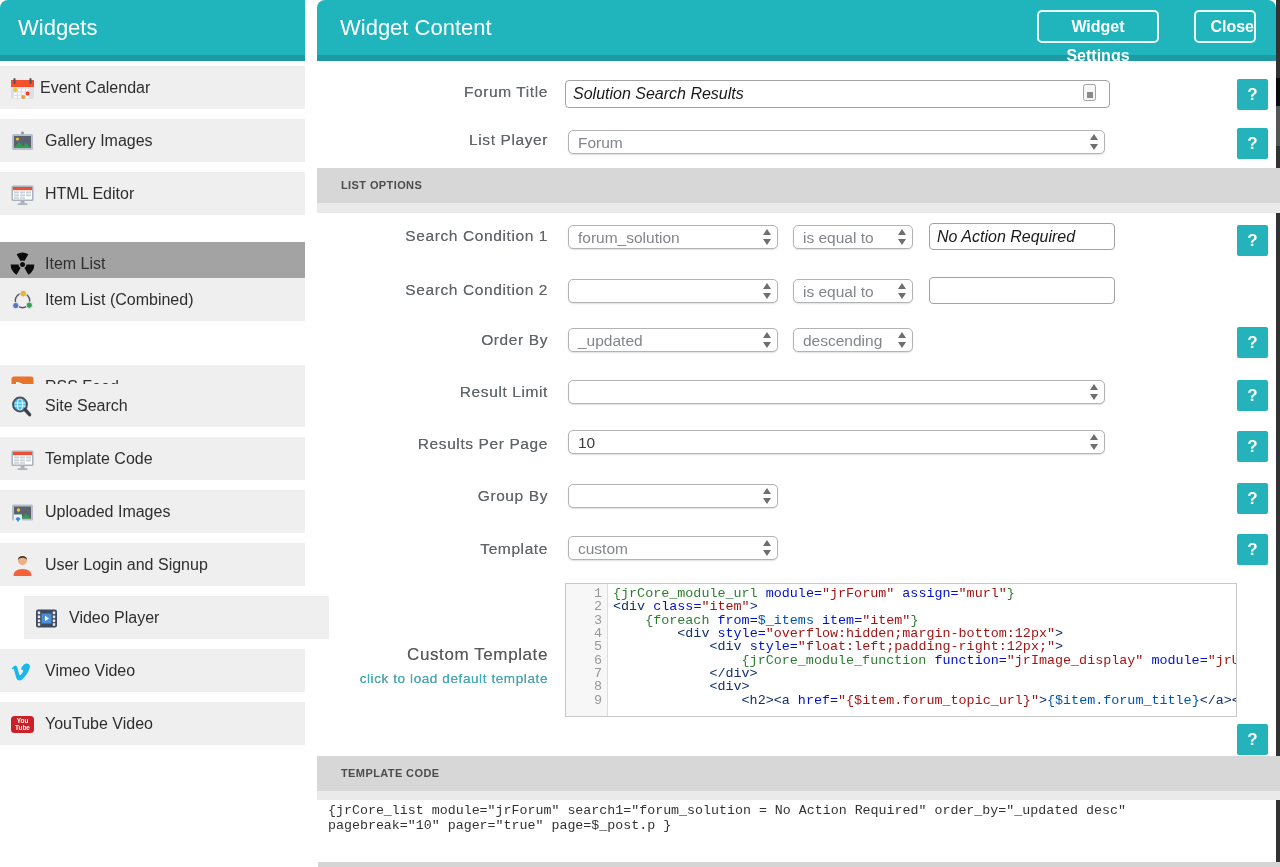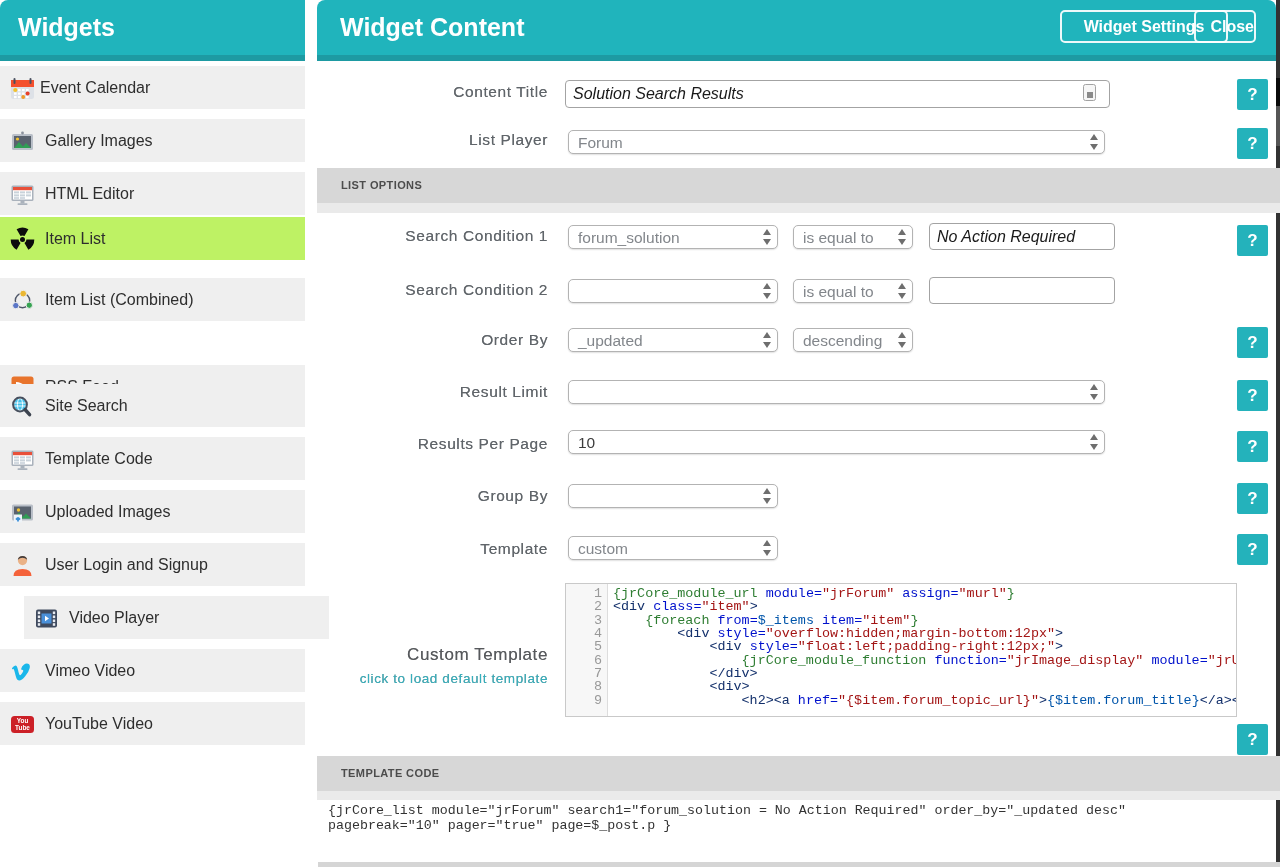--- a/index.html
+++ b/index.html
@@ -6,21 +6,21 @@
 html,body { width:1280px; height:867px; overflow:hidden; background:#fff;
   font-family:"Liberation Sans", sans-serif; position:relative; }
 .abs { position:absolute; }
 
 .teal { background:#20b4bc; }
 .hdrband { background:#1d9aa2; }
 #sidehdr { left:0; top:0; width:305px; height:55px; border-radius:8px 0 0 0; }
 #sidehdrband { left:0; top:55px; width:305px; height:6px; }
 #mainhdr { left:317px; top:0; width:959px; height:55px; border-radius:8px 8px 0 0; }
 #mainhdrband { left:317px; top:55px; width:959px; height:6px; }
-.hdrtitle { color:#fff; font-weight:bold; font-size:25px; line-height:55px; }
+.hdrtitle { color:#fff; font-weight:normal; font-size:22px; line-height:55px; }
 .hbtn { position:absolute; top:10px; height:33px; border:2px solid rgba(255,255,255,0.92);
   border-radius:5px; color:#fff; font-weight:bold; font-size:16px; text-align:center; line-height:29px; }
 
 .srow { position:absolute; left:0; width:305px; height:43px; background:#efefef;
   font-size:16px; color:#2e2e2e; line-height:43px; padding-left:45px; }
 .srow svg { position:absolute; left:10px; top:10px; }
 
 #strip { left:1276px; top:0; width:4px; height:867px; background:#323232; }
 #strip i { position:absolute; display:block; width:4px; }
 
@@ -70,21 +70,21 @@
   font-family:"Liberation Mono", monospace; font-size:13.3px; line-height:14.7px; white-space:pre; }
 </style>
 </head>
 <body>
 <div class="abs teal" id="sidehdr"></div>
 <div class="abs hdrband" id="sidehdrband"></div>
 <div class="abs hdrtitle" style="left:18px; top:0;">Widgets</div>
 <div class="abs teal" id="mainhdr"></div>
 <div class="abs hdrband" id="mainhdrband"></div>
 <div class="abs hdrtitle" style="left:340px; top:0;">Widget Content</div>
-<div class="hbtn" style="left:1060px; width:168px;">Widget Settings</div>
+<div class="hbtn" style="left:1037px; width:122px;">Widget Settings</div>
 <div class="hbtn" style="left:1194px; width:62px;text-align:right;">Close</div>
 <div class="abs" id="strip">
     <i style="top:78px;height:28px;background:#0a0a0a;"></i>
     <i style="top:106px;height:40px;background:#555;"></i>
   </div>
 
 <div class="srow" id="r1" style="top:66px;padding-left:40px;"><svg width="25" height="25" viewBox="0 0 25 25">
       <rect x="1" y="4" width="23" height="19" rx="2.5" fill="#dde1e7"></rect>
       <path d="M1 4 h23 v7 h-23 z" fill="#f4502e"></path>
       <rect x="1" y="4" width="23" height="7" rx="2.5" fill="#f4502e"></rect>
@@ -123,21 +123,21 @@
         <rect x="16" y="9.4" width="5" height="2"></rect>
         <rect x="4" y="12.4" width="5" height="2"></rect>
         <rect x="10" y="12.4" width="5" height="2"></rect>
         <rect x="16" y="12.4" width="5" height="2"></rect>
         <rect x="4" y="15.2" width="5" height="1.6"></rect>
         <rect x="10" y="15.2" width="5" height="1.6"></rect>
       </g>
       <rect x="10.5" y="19" width="4" height="2.5" fill="#aab2bc"></rect>
       <rect x="7.5" y="21.3" width="10" height="1.7" rx="0.8" fill="#aab2bc"></rect>
     </svg>HTML Editor</div>
-<div class="srow" id="r4" style="top:217px; background:#bef264;"><svg width="25" height="25" viewBox="0 0 25 25">
+<div class="srow" id="r4" style="top:242px; background:#a3a3a3;"><svg width="25" height="25" viewBox="0 0 25 25">
       <g fill="#0c0c0c">
         <path d="M10.53 9.09 L6.6 2.29 A11.8 11.8 0 0 1 18.4 2.29 L14.47 9.09 A3.94 3.94 0 0 0 10.53 9.09 Z"></path>
         <path d="M16.44 12.5 L24.3 12.5 A11.8 11.8 0 0 1 18.4 22.71 L14.47 15.91 A3.94 3.94 0 0 0 16.44 12.5 Z"></path>
         <path d="M10.53 15.91 L6.6 22.71 A11.8 11.8 0 0 1 0.7 12.5 L8.56 12.5 A3.94 3.94 0 0 0 10.53 15.91 Z"></path>
         <circle cx="12.5" cy="12.5" r="2.5"></circle>
       </g>
     </svg>Item List</div>
 <div class="srow" id="r5" style="top:278px;"><svg width="25" height="25" viewBox="0 0 25 25">
       <circle cx="12.5" cy="12.5" r="7.2" fill="none" stroke="#4e5668" stroke-width="1.4"></circle>
       <circle cx="13.2" cy="5.6" r="3.4" fill="#eab734" stroke="#eee" stroke-width="1"></circle>
@@ -210,21 +210,21 @@
       <path d="M2 9.2 l1-1.2 q2.4-2.6 3.6-1 q0.9 1.3 1.5 4.2 q0.5 2.6 1 3.7 q0.8 2 1.8 0.8 q1.6-1.7 2.3-3.4 q0.6-1.6-1.4-1.5 q-0.9 0.05-0.6-1 q0.5-2.3 2.6-4 q2.2-1.7 4.3-1 q2.3 0.9 1.6 4.2 q-0.7 3.6-4.5 8.2 q-3.6 4.4-5.9 4.4 q-2.2 0-3.2-3.3 q-0.7-2.4-1.4-5.3 q-0.6-2.6-1.2-3 q-0.5-0.4-1.5 0.4z" fill="#1ab7ea"></path>
     </svg>Vimeo Video</div>
 <div class="srow" id="r13" style="top:702px;"><svg width="25" height="25" viewBox="0 0 25 25">
       <rect x="1" y="4" width="23" height="17" rx="3.5" fill="#cc2027"></rect>
       <g fill="#fff" font-family="Liberation Sans" font-size="6.4" font-weight="bold" text-anchor="middle">
         <text x="12.5" y="11.2">You</text>
         <text x="12.5" y="18.4">Tube</text>
       </g>
     </svg>YouTube Video</div>
 
-<div class="flabel" style="top:83px;">Content Title</div>
+<div class="flabel" style="top:83px;">Forum Title</div>
 <div class="tinput" style="left:565px; top:80px; width:545px; height:28px; line-height:26px;">Solution Search Results<span id="wticon"></span></div>
 <div class="help" style="top:79px;">?</div>
 
 <div class="flabel" style="top:131px;">List Player</div>
 <div class="msel" style="left:568px; top:130px; width:537px;">Forum<span class="arrows"></span></div>
 <div class="help" style="top:128px;">?</div>
 
 <div class="gbar" style="top:168px;">LIST OPTIONS</div>
 <div class="gband" style="top:203px;"></div>
 

